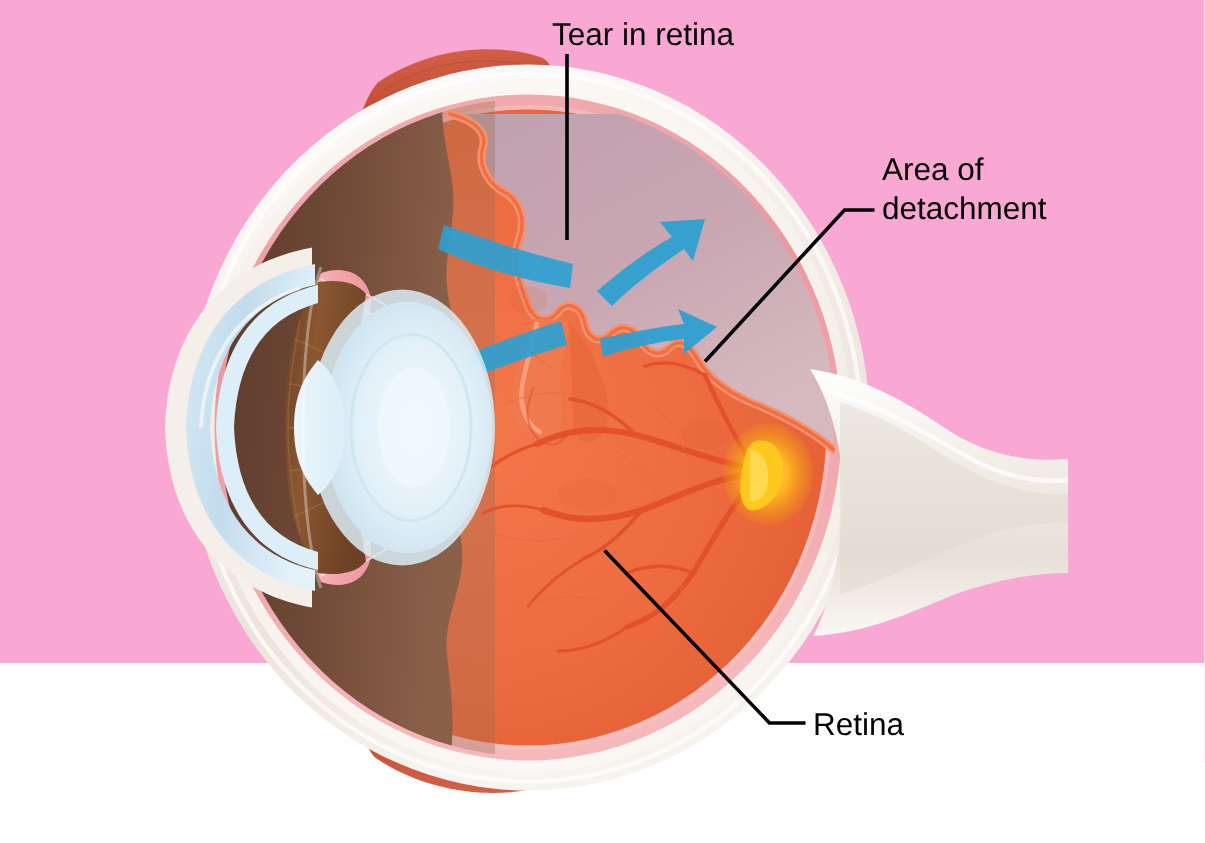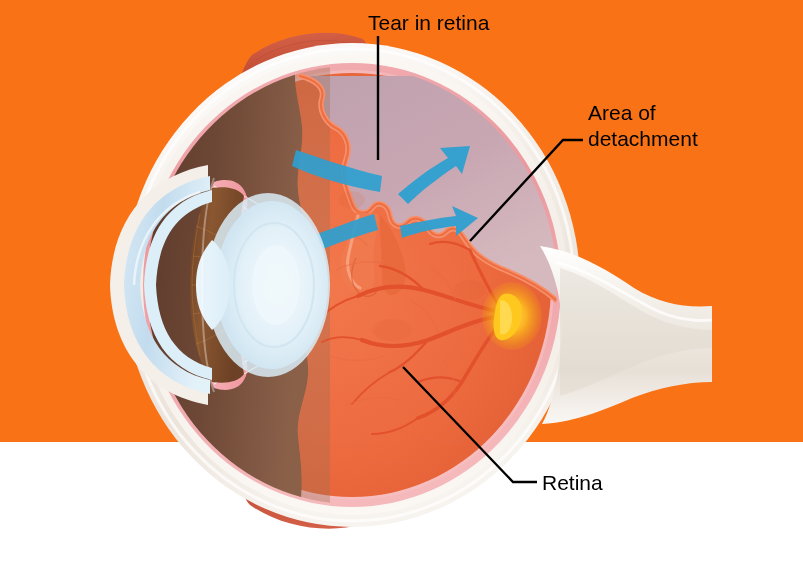--- a/index.html
+++ b/index.html
@@ -10,21 +10,21 @@
   body {
     width: 803px;
     height: 562px;
     font-family: "Liberation Sans", sans-serif;
     overflow: hidden;
   }
   #stage {
     position: relative;
     width: 803px;
     height: 442px;
-    background: #f97316;
+    background: #f9a8d4;
   }
   #eye-svg {
     position: absolute;
     left: 0;
     top: 0;
     width: 803px;
     height: 562px;
   }
   .label-text {
     font-family: "Liberation Sans", sans-serif;

